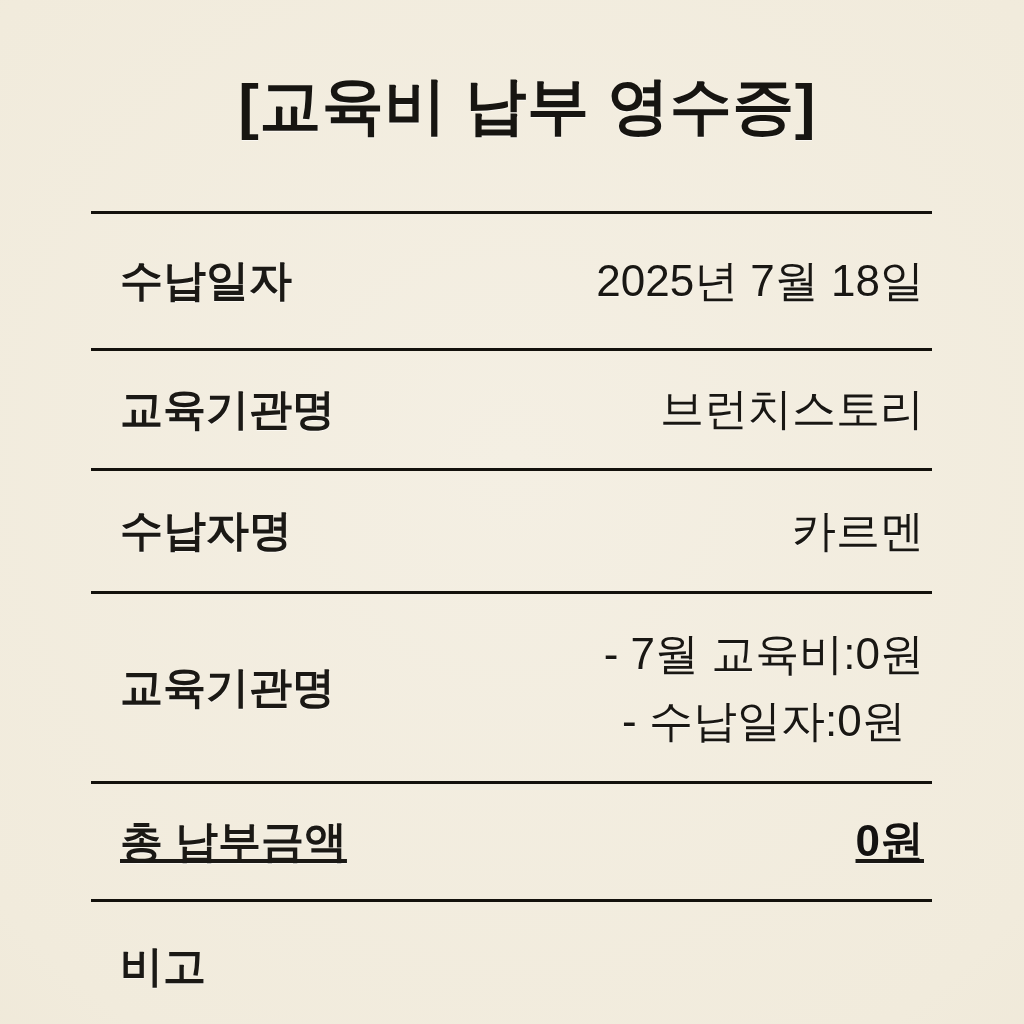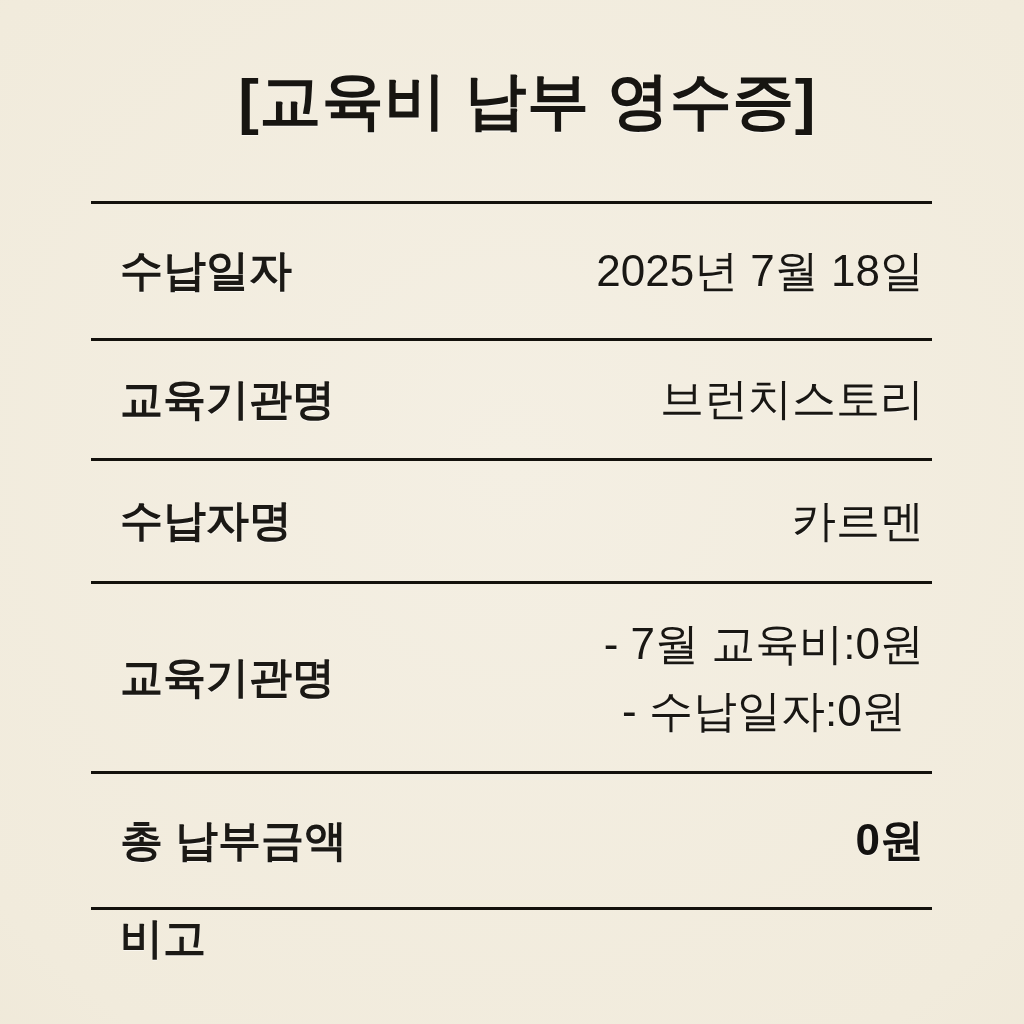--- a/index.html
+++ b/index.html
@@ -47,22 +47,22 @@
     box-sizing: border-box;
     display: flex;
     align-items: center;
     justify-content: space-between;
     padding: 0 8px 0 29px;
   }
   .row-1 { height: 137px; }
   .row-2 { height: 123px; }
   .row-3 { height: 120px; }
   .row-4 { height: 190px; }
-  .row-5 { height: 136px; }
-  .row-6 { flex: 1; align-items: flex-start; padding-bottom: 56px; }
+  .row-5 { height: 118px; text-decoration: underline; }
+  .row-6 { flex: 1; align-items: flex-end; padding-bottom: 28px; }
   .label {
     font-size: 43px;
     font-weight: 600;
     color: #1b1915;
     white-space: nowrap;
     text-shadow: 0 1px 0 rgba(255,255,255,0.55);
   }
   .value {
     font-size: 44px;
     font-weight: 400;

